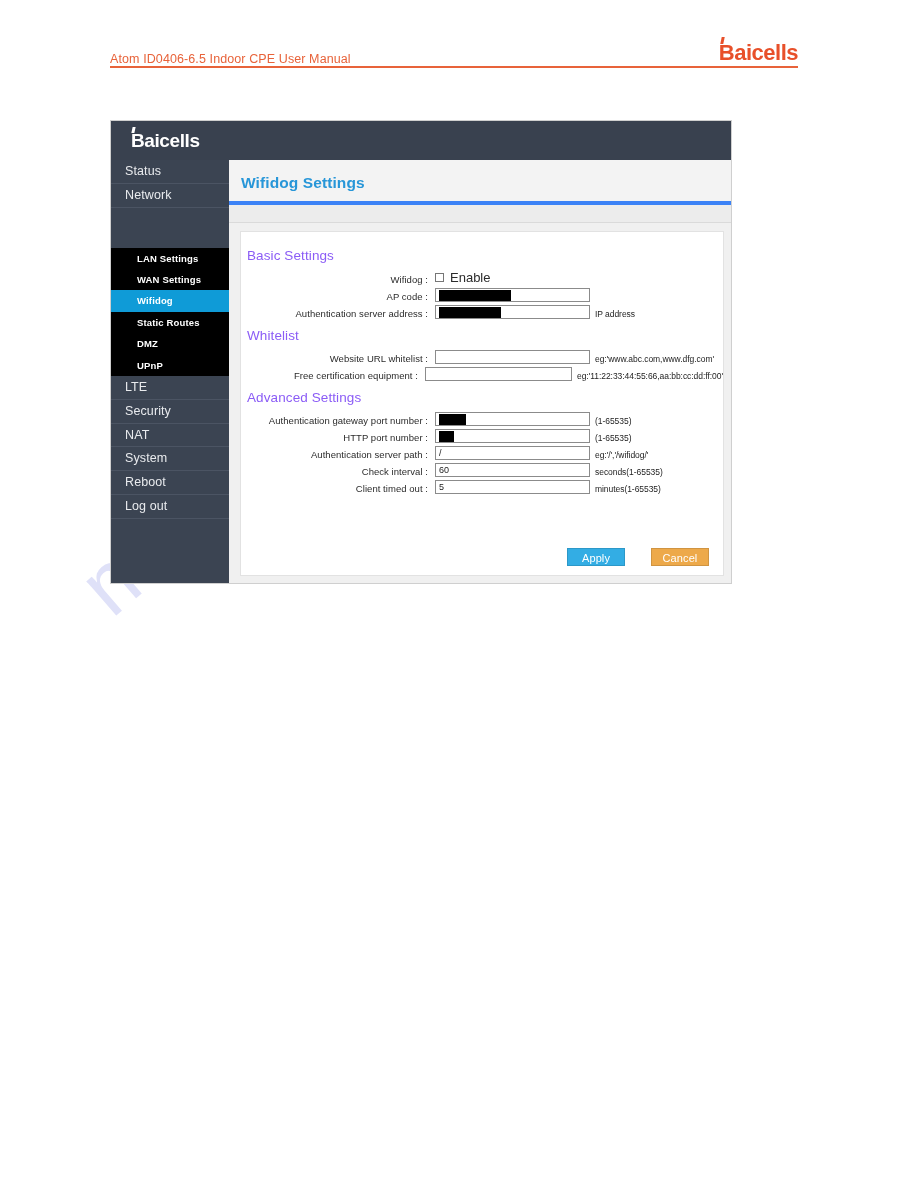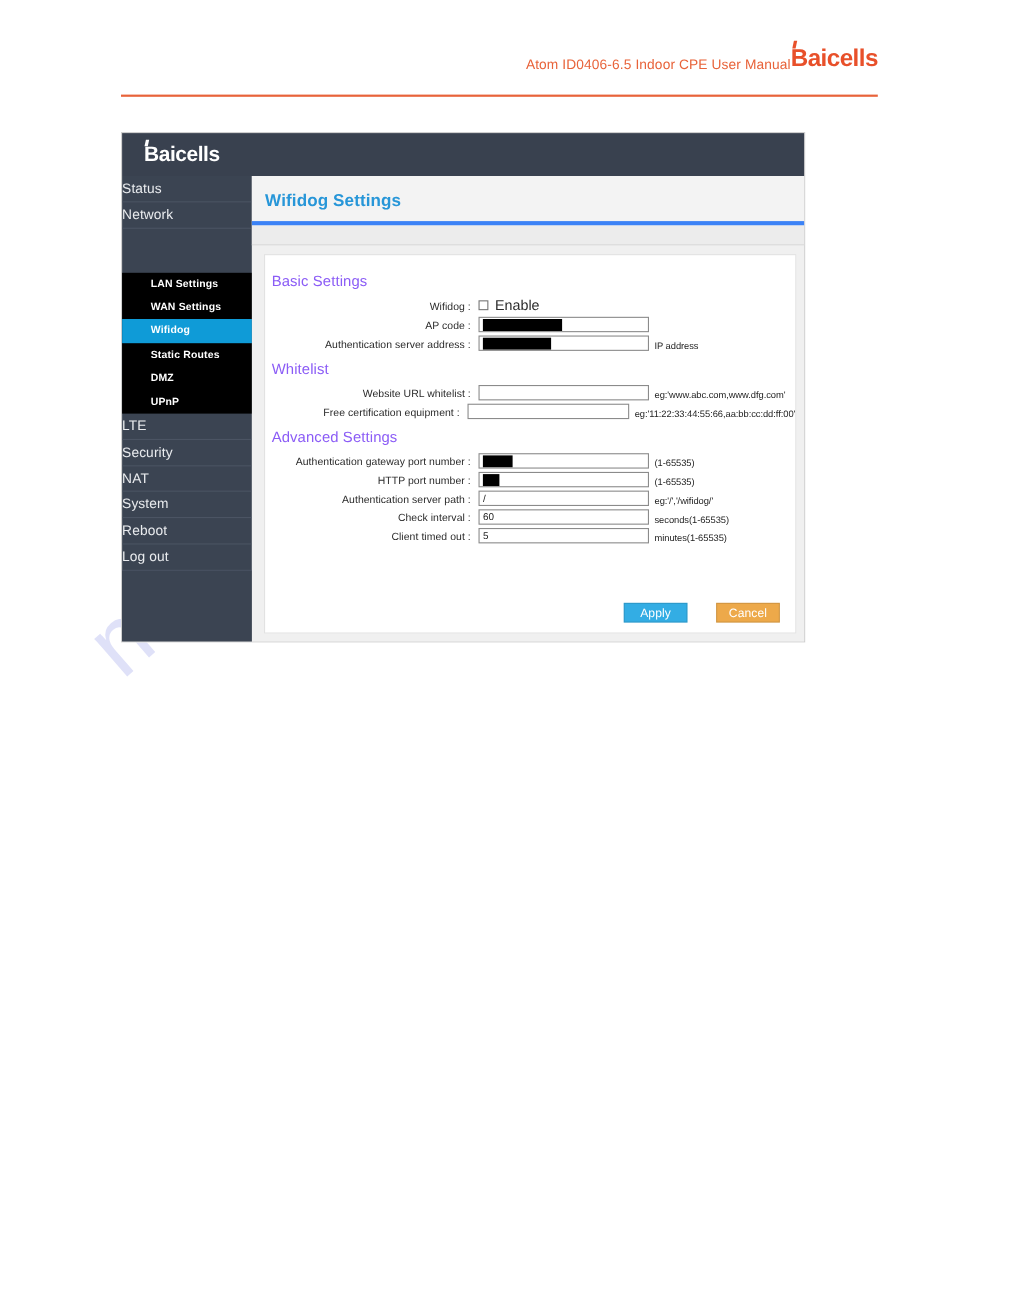--- a/index.html
+++ b/index.html
@@ -38,22 +38,22 @@
   .doc-header {
     position: absolute;
     left: 110px;
     top: 40px;
     width: 688px;
     z-index: 2;
   }
   .doc-header-row {
     display: flex;
     align-items: flex-end;
-    justify-content: flex-end;
-    padding-bottom: 20px;
+    justify-content: space-between;
+    padding-bottom: 0;
   }
   .doc-title {
     font-size: 12.5px;
     color: #e8633a;
     font-family: "Liberation Sans", sans-serif;
     letter-spacing: .1px;
     white-space: nowrap;
   }
   .doc-logo {
     font-size: 22px;
@@ -129,20 +129,21 @@
   .sidebar {
     width: 118px;
     background: #3b4452;
     flex: 0 0 auto;
     display: flex;
     flex-direction: column;
   }
   .nav-item {
     height: 23.8px;
     line-height: 23.8px;
+    padding-left: 14px;
     color: #e9ebee;
     font-size: 12.5px;
     border-bottom: 1px solid #4b5463;
     box-sizing: border-box;
     letter-spacing: .1px;
     cursor: default;
   }
   .submenu {
     background: #000000;
     margin-top: 40px;

